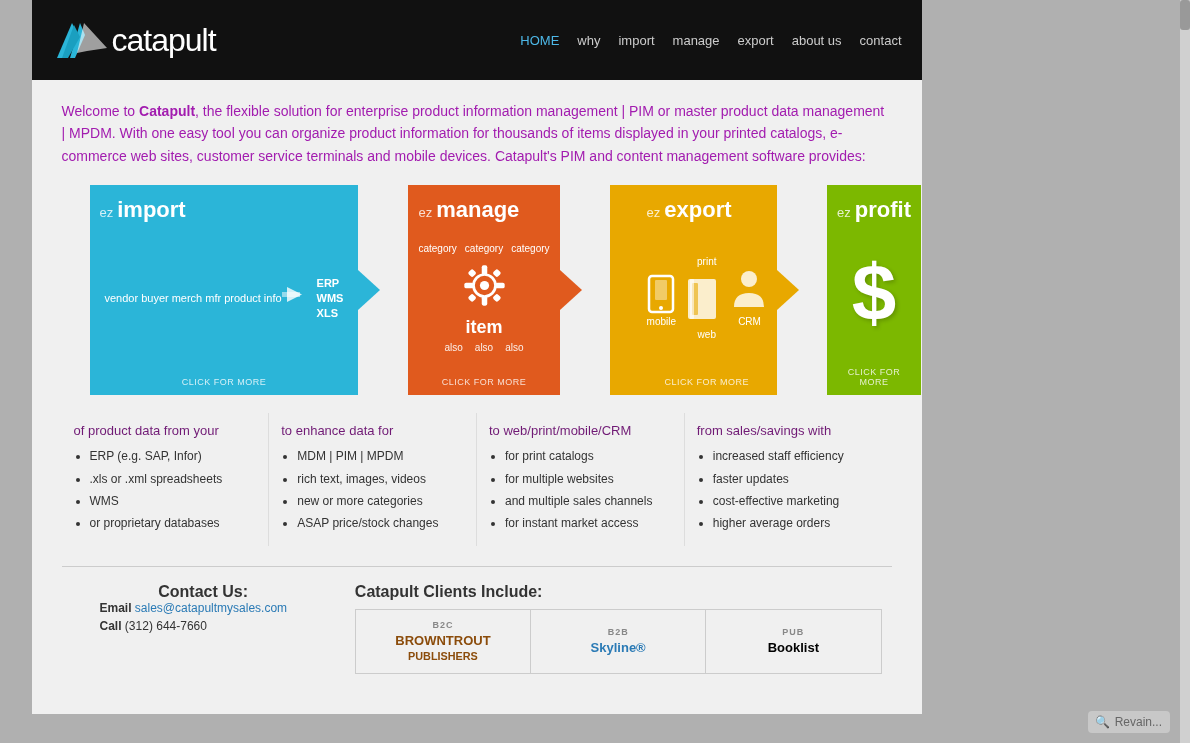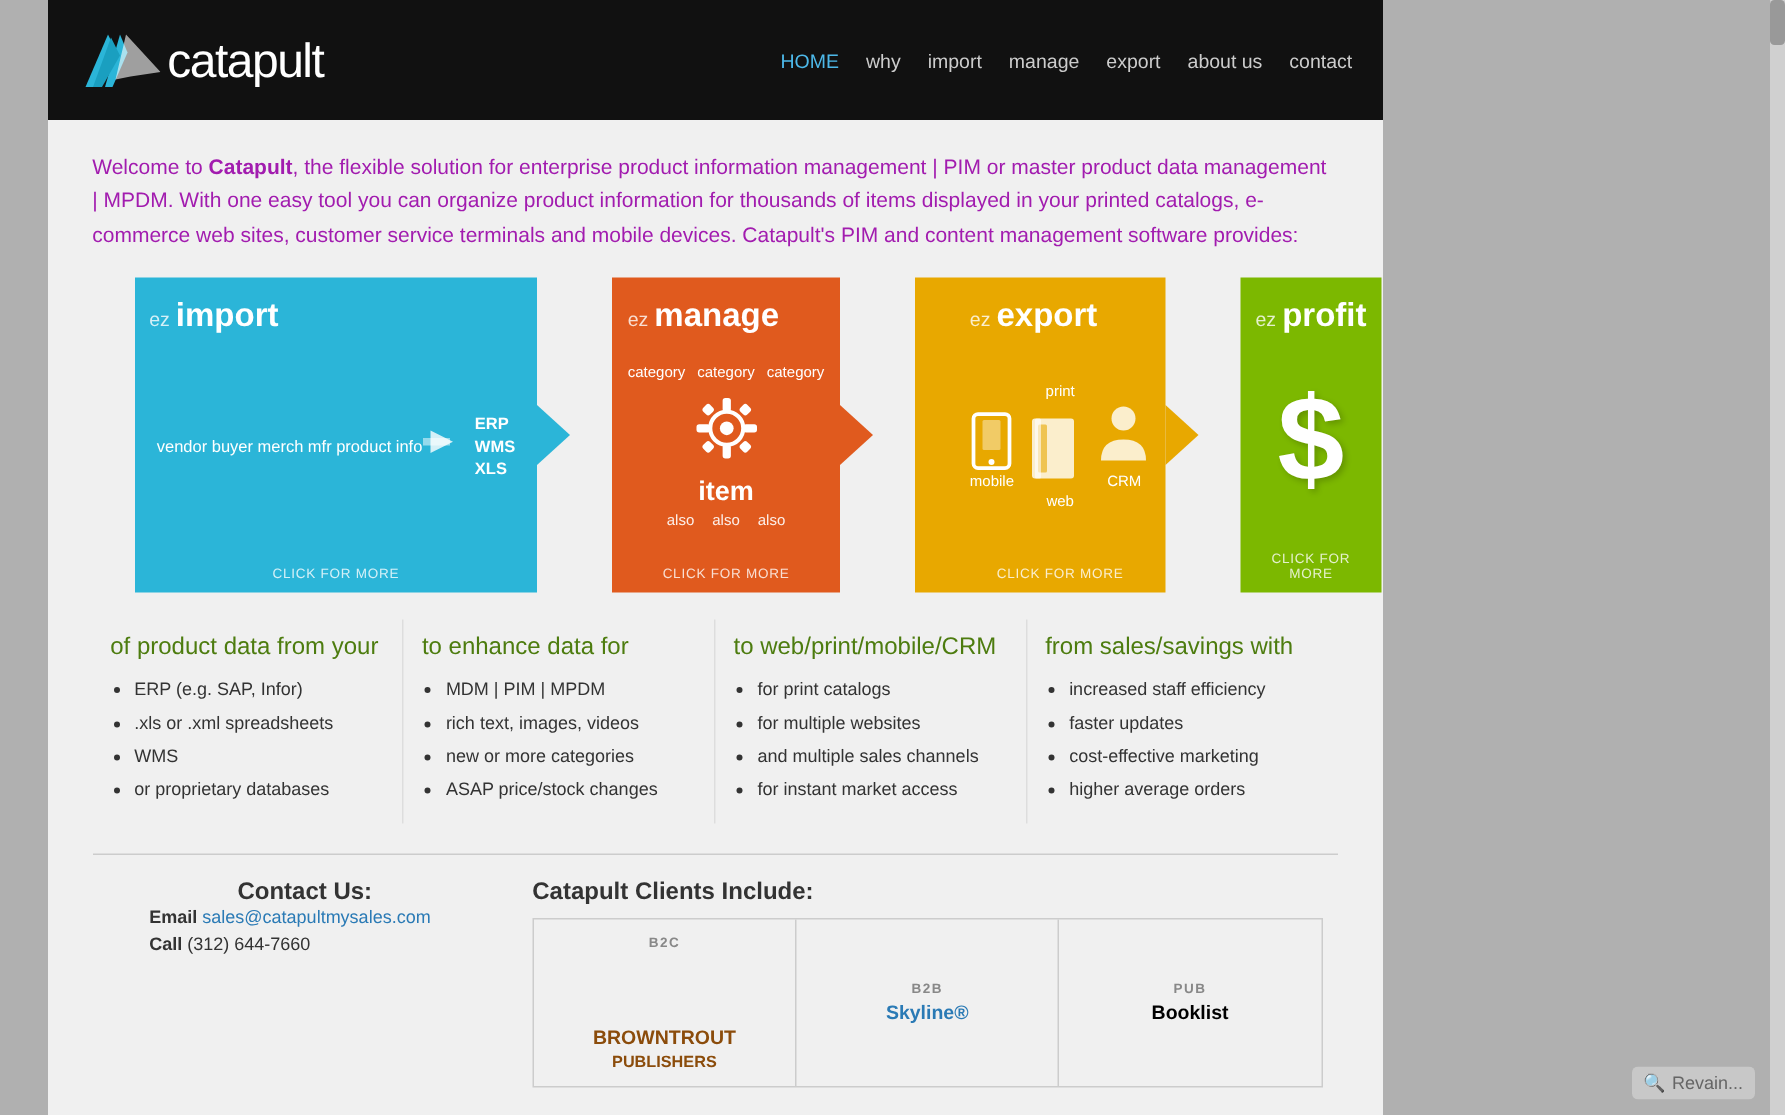--- a/index.html
+++ b/index.html
@@ -225,22 +225,22 @@
       gap: 0;
       margin-bottom: 20px;
     }
     .benefit-col {
       flex: 1;
       padding: 10px 12px;
       border-right: 1px solid #ddd;
     }
     .benefit-col:last-child { border-right: none; }
     .benefit-title {
-      font-size: 16px;
-      color: #4d7c0f;
+      font-size: 13px;
+      color: #701a75;
       margin-bottom: 8px;
       font-weight: normal;
     }
     .benefit-list {
       list-style: disc;
       padding-left: 16px;
       font-size: 12px;
       color: #333;
       line-height: 1.7;
     }
@@ -312,21 +312,21 @@
       font-weight: bold;
       color: #888;
       letter-spacing: 1px;
       margin-bottom: 3px;
     }
     .client-name {
       font-size: 13px;
       font-weight: bold;
       text-align: center;
     }
-    .client-name.brown { color: #8b4c0b; margin-top: 48px; }
+    .client-name.brown { color: #8b4c0b; }
     .client-name.skyline { color: #2a7ab5; }
     .client-name.booklist { color: #000000; }
 
     
     .scrollbar-track {
       position: fixed;
       right: 0;
       top: 0;
       width: 10px;
       height: 743px;

